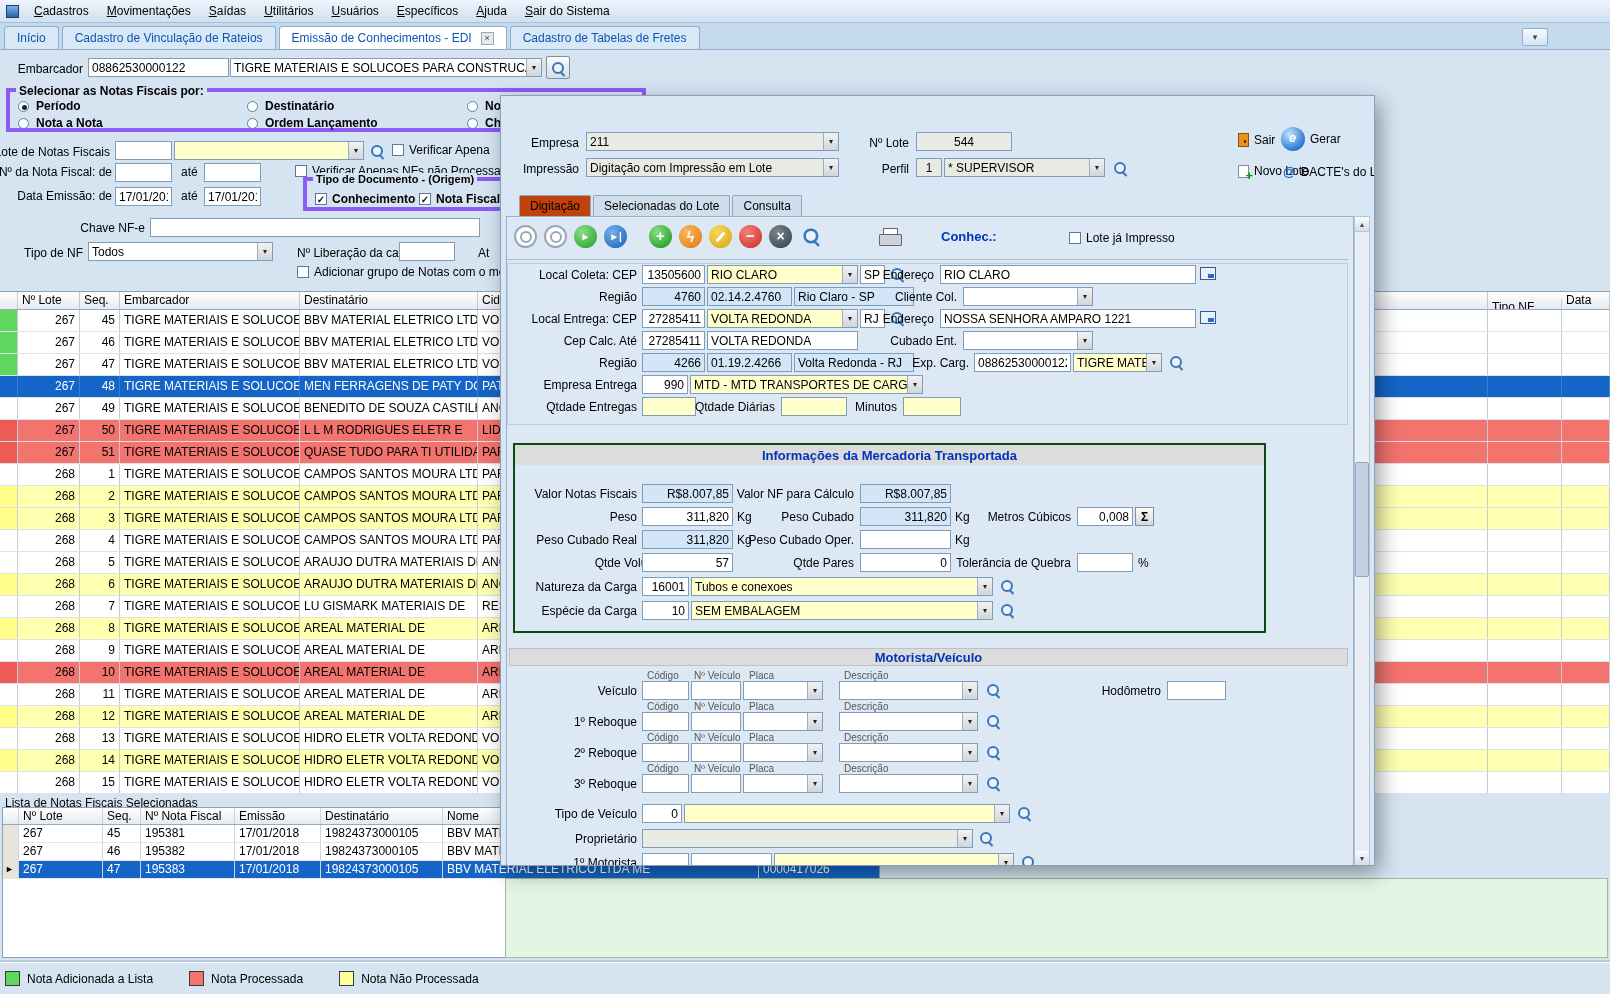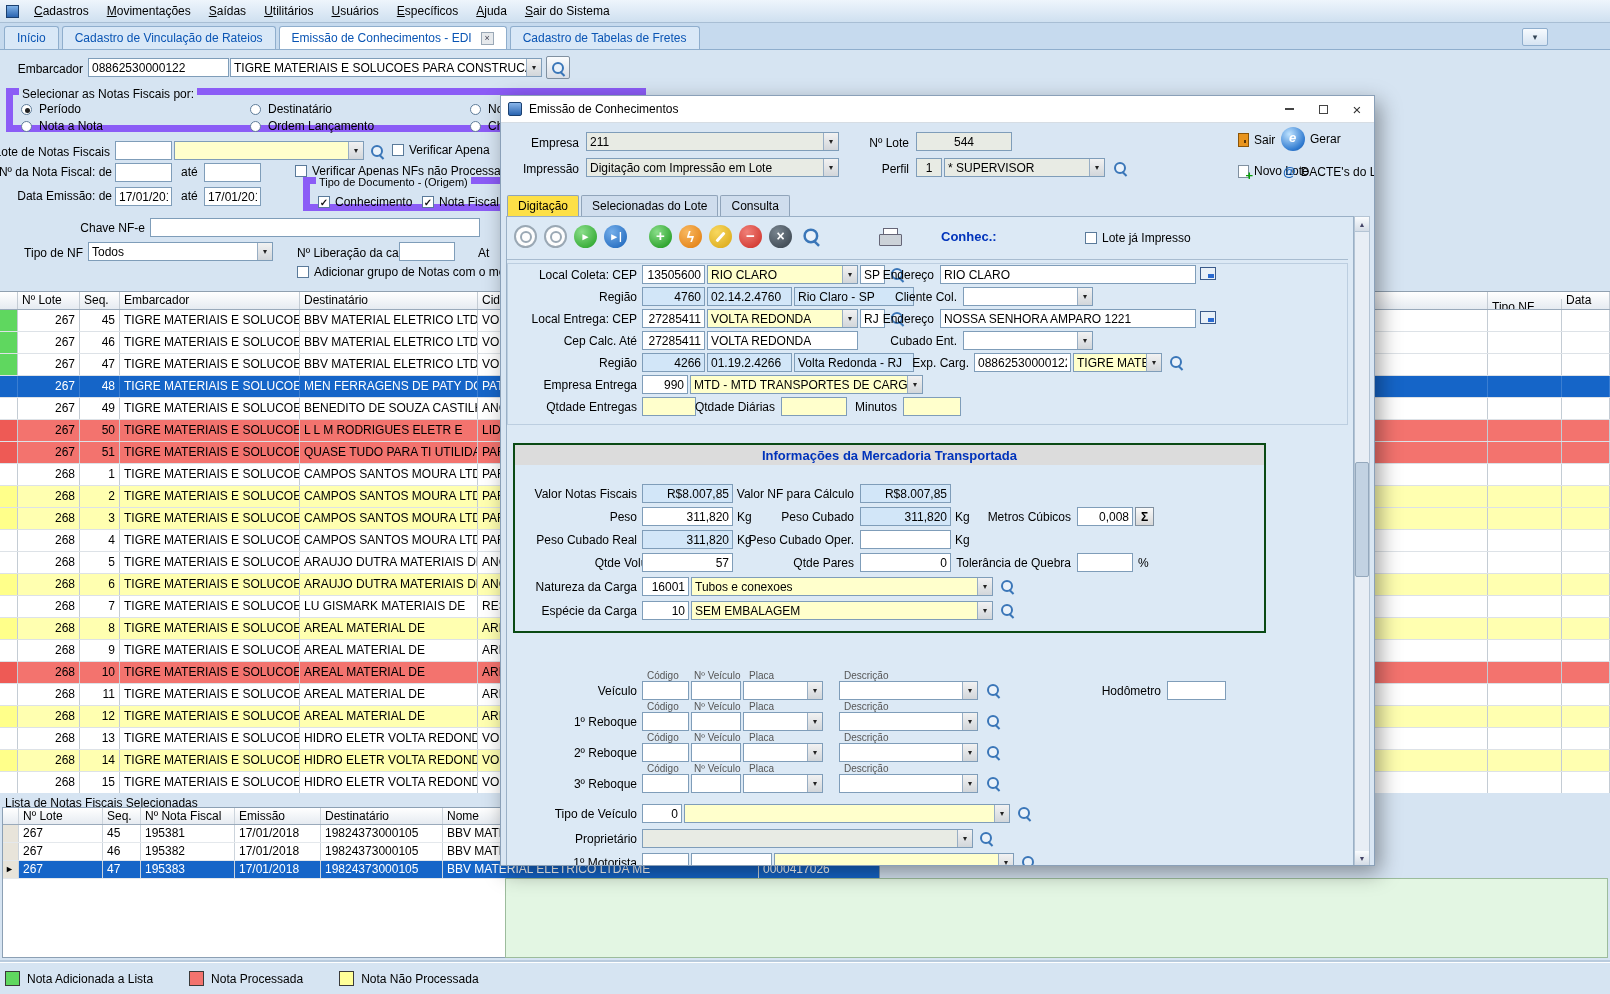--- a/index.html
+++ b/index.html
@@ -43,21 +43,21 @@
   .f.cb .ar { margin-left:auto; flex:none; width:15px; height:100%;
     background:linear-gradient(#f2f2f2,#d2d6da); border-left:1px solid #98aec4;
     display:flex; align-items:center; justify-content:center; font-size:8px; color:#222; }
   .f.cb .ar::after { content:"▾"; }
   .mag { position:absolute; width:15px; height:15px; }
   .mag::before { content:""; position:absolute; left:1px; top:1px; width:8px; height:8px;
     border:2px solid #3a76b8; border-radius:50%; background:#eaf2fa; }
   .mag::after { content:""; position:absolute; left:10px; top:10px; width:6px; height:2px;
     background:#3a76b8; transform:rotate(45deg); transform-origin:0 0; }
   .btn3d { position:absolute; background:linear-gradient(#fafcfe,#d8dee6); border:1px solid #8090a0; border-radius:2px; }
-  .gbox { position:absolute; border:7px solid #8b5cf6; }
+  .gbox { position:absolute; border:4px solid #8b5cf6;font-weight:bold; }
   .gtitle { position:absolute; top:-8px; left:6px; background:#d6e4f2; padding:0 3px; white-space:nowrap; }
   .chkrow { position:absolute; display:flex; align-items:center; gap:5px; white-space:nowrap; }
   .chk { width:12px; height:12px; background:#fff; border:1px solid #5a7a9a; flex:none;
     display:flex; align-items:center; justify-content:center; font-size:10px; font-weight:bold; color:#111; }
   .chk.on::after { content:"✓"; }
   .radio { position:absolute; display:flex; align-items:center; gap:7px; white-space:nowrap; }
   .rdot { width:11px; height:11px; border:1px solid #607d9a; border-radius:50%; background:#fff; position:relative; flex:none; }
   .radio.sel .rdot::after { content:""; position:absolute; left:3px; top:3px; width:5px; height:5px; border-radius:50%; background:#222; }
 
   
@@ -107,21 +107,21 @@
   .dbtn { width:34px; height:100%; display:flex; align-items:center; justify-content:center; color:#333; }
   .ic-min { width:9px; height:2px; background:#444; display:block; }
   .ic-max { width:9px; height:9px; border:1px solid #444; display:block; }
   .ic-close { font-size:12px; line-height:1; }
   .ic-close::after { content:"×"; font-size:15px; }
 
   .dlbl { position:absolute; white-space:nowrap; height:20px; line-height:20px; }
   .dtabs { position:absolute; left:6px; top:99px; display:flex; align-items:flex-end; }
   .dtab { padding:3px 10px 4px; border:1px solid #90a4ba; border-bottom:none; background:#cfdded;
     margin-right:2px; border-radius:2px 2px 0 0; white-space:nowrap; }
-  .dtab.active { background:#fde047; }
+  .dtab.active { background:#c2410c;margin-left:12px; }
   #dlg-content { position:absolute; left:5px; top:120px; width:848px; height:655px;
     border:1px solid #9ab0c6; background:#dce9f5; }
   #dlg-scroll { position:absolute; left:853px; top:120px; width:16px; height:651px;
     background:#e8eef5; border:1px solid #b4c4d4; }
   .sarrow { position:absolute; left:0; width:14px; height:15px; background:linear-gradient(#fafcfe,#d4dce6);
     border-bottom:1px solid #b4c4d4; display:flex; align-items:center; justify-content:center; font-size:7px; color:#446; }
   .sarrow.up::after { content:"▲"; }
   .sarrow.dn::after { content:"▼"; }
   #dlg-thumb { position:absolute; left:0; top:245px; width:14px; height:115px;
     background:#c2d2e2; border:1px solid #94a8bc; border-radius:2px; }
@@ -623,35 +623,20 @@
         <span class="sw" style="background:#f3736e"></span>
         <span>Nota Processada</span>
       </span>
     <span class="litem">
         <span class="sw" style="background:#ffff99"></span>
         <span>Nota Não Processada</span>
       </span>
   </div>
 
   <div id="dialog">
-    <div id="dlg-title">
-      <span class="dicon"></span>
-      <span>Emissão de Conhecimentos</span>
-      <span id="dlg-ctrls">
-        <span class="dbtn">
-            <span class="ic-min"></span>
-          </span>
-        <span class="dbtn">
-            <span class="ic-max"></span>
-          </span>
-        <span class="dbtn">
-            <span class="ic-close"></span>
-          </span>
-      </span>
-    </div>
 
     <div class="dlbl" style="right:795px;top:37px">Empresa</div>
     <div class="f cb gy" style="left:85px;top:36px;width:253px">
         <span class="v">211</span>
         <span class="ar"></span>
       </div>
     <div class="dlbl" style="right:465px;top:37px">Nº Lote</div>
     <div class="f gy" style="left:415px;top:36px;width:96px;justify-content:center">
         <span class="v">544</span>
       </div>
@@ -706,21 +691,21 @@
     <span class="circ c-green" style="left:73px;top:129px"></span>
     <span class="circ c-blue" style="left:103px;top:129px"></span>
     <span class="circ c-plus" style="left:148px;top:129px"></span>
     <span class="circ c-bolt" style="left:178px;top:129px"></span>
     <span class="circ c-pen" style="left:208px;top:129px"></span>
     <span class="circ c-minus" style="left:238px;top:129px"></span>
     <span class="circ c-x" style="left:268px;top:129px"></span>
     <span class="mag" style="left:303px;top:133px;transform:scale(1.25)"></span>
     <span class="printer" style="left:378px;top:132px"></span>
     <span class="conhec" style="left:440px;top:133px">Conhec.:</span>
-    <div class="chkrow" style="left:584px;top:135px">
+    <div class="chkrow" style="left:568px;top:135px">
         <span class="chk"></span>
         <span>Lote já Impresso</span>
       </div>
     <div class="tbsep"></div>
     <div class="secbox"></div>
 
     <div class="dlbl" style="right:737px;top:169px">Local Coleta: CEP</div>
     <div class="f tr" style="left:141px;top:169px;width:63px">
         <span class="v">13505600</span>
       </div>
@@ -883,20 +868,21 @@
     <div class="dlbl" style="right:737px;top:505px">Espécie da Carga</div>
     <div class="f tr" style="left:141px;top:505px;width:47px">
         <span class="v">10</span>
       </div>
     <div class="f cb cr" style="left:190px;top:505px;width:302px">
         <span class="v">SEM EMBALAGEM</span>
         <span class="ar"></span>
       </div>
     <span class="mag" style="left:499px;top:507px"></span>
 
+    <div class="strip" style="left:8px;top:552px;width:839px;height:18px">Motorista/Veículo</div>
 
     <span class="mini" style="left:146px;top:574px">Código</span>
     <span class="mini" style="left:193px;top:574px">Nº Veículo</span>
     <span class="mini" style="left:248px;top:574px">Placa</span>
     <span class="mini" style="left:343px;top:574px">Descrição</span>
     <div class="dlbl" style="right:737px;top:585px">Veículo</div>
     <div class="f" style="left:141px;top:585px;width:47px"></div>
     <div class="f" style="left:190px;top:585px;width:50px"></div>
     <div class="f cb" style="left:242px;top:585px;width:80px">
         <span class="v"></span>

